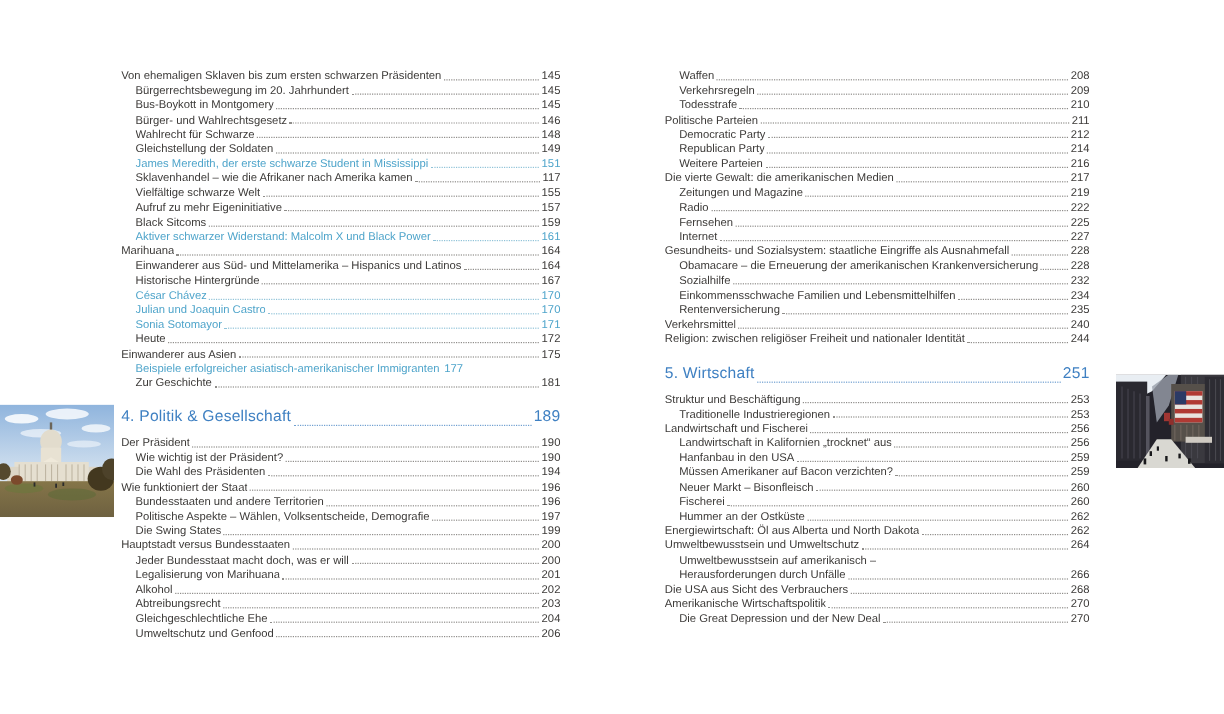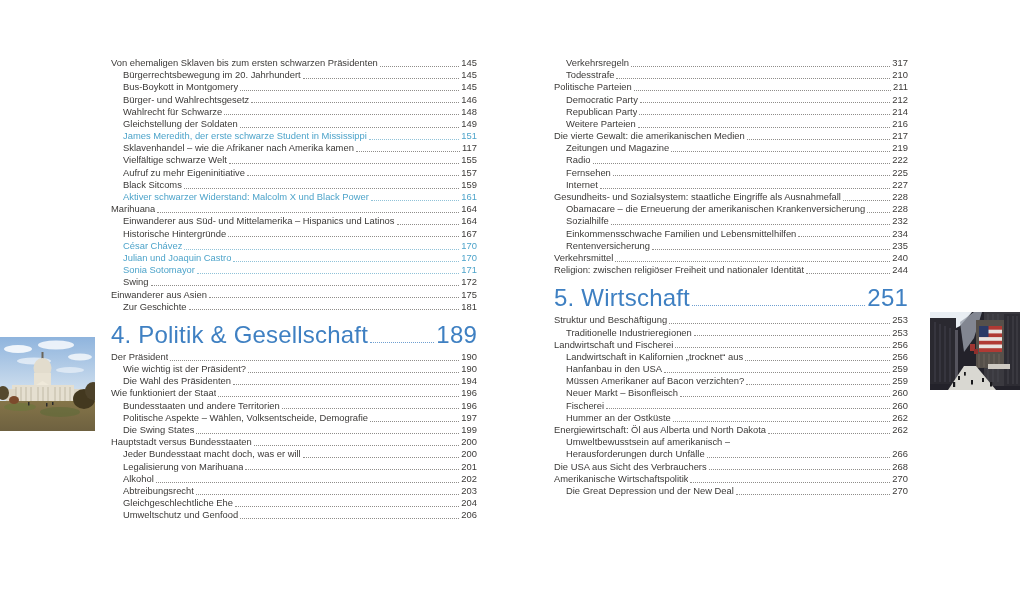--- a/index.html
+++ b/index.html
@@ -2,21 +2,21 @@
 <html><head>
 <meta charset="utf-8">
 <style>
   html,body{margin:0;padding:0;}
   body{
     width:1020px;height:595px;position:relative;overflow:hidden;
     background:#ffffff;
     font-family:"Liberation Sans", sans-serif;
   }
   .toc-col{position:absolute;top:57px;}
-  #col-left{left:111px;width:366px;}
+  #col-left{left:101px;width:366px;}
   #col-right{left:554px;width:354px;}
 
   .row{
     display:flex;align-items:flex-end;
     height:12.2px;line-height:12.2px;
     font-size:9.4px;color:#3c3a38;
     white-space:nowrap;overflow:hidden;
   }
   .row .lbl{flex:0 1 auto;overflow:hidden;}
   .row .leader{
@@ -26,21 +26,21 @@
   }
   .row .pg{flex:0 0 auto;}
   .row .pg.inline{margin-left:4px;}
   .lvl1{padding-left:0;}
   .lvl2{padding-left:12px;}
   .teal{color:#4ea4ca;text-align:right;}
   .teal .leader{border-color:#8fc2d8;}
 
   .row.heading{
     height:27px;line-height:27px;
-    font-size:24px;letter-spacing:.2px;
+    font-size:13px;letter-spacing:.2px;
     color:#3f80c2;
     margin:8px 0 3px 0;
   }
   .row.heading .leader{border-color:#6f9fd0;margin-bottom:5px;}
 
   .photo{position:absolute;overflow:hidden;}
   #photo-left{left:0;top:337px;width:95px;height:94px;}
   #photo-right{left:930px;top:312px;width:90px;height:78px;}
   .photo svg{display:block;}
 </style>
@@ -237,28 +237,32 @@
       <span class="lbl">Julian und Joaquin Castro</span>
       <span class="leader"></span>
       <span class="pg">170</span>
     </div>
     <div class="row lvl2 teal">
       <span class="lbl">Sonia Sotomayor</span>
       <span class="leader"></span>
       <span class="pg">171</span>
     </div>
     <div class="row lvl2">
-      <span class="lbl">Swing</span>
+      <span class="lbl">Heute</span>
       <span class="leader"></span>
       <span class="pg">172</span>
     </div>
     <div class="row lvl1">
       <span class="lbl">Einwanderer aus Asien</span>
       <span class="leader"></span>
       <span class="pg">175</span>
+    </div>
+    <div class="row lvl2 teal">
+      <span class="lbl">Beispiele erfolgreicher asiatisch-amerikanischer Immigranten</span>
+      <span class="pg inline">177</span>
     </div>
     <div class="row lvl2">
       <span class="lbl">Zur Geschichte</span>
       <span class="leader"></span>
       <span class="pg">181</span>
     </div>
     <div class="row heading">
       <span class="lbl">4. Politik &amp; Gesellschaft</span>
       <span class="leader"></span>
       <span class="pg">189</span>
@@ -329,23 +333,28 @@
       <span class="pg">204</span>
     </div>
     <div class="row lvl2">
       <span class="lbl">Umweltschutz und Genfood</span>
       <span class="leader"></span>
       <span class="pg">206</span>
     </div>
   </div>
 <div class="toc-col" id="col-right">
     <div class="row lvl2">
+      <span class="lbl">Waffen</span>
+      <span class="leader"></span>
+      <span class="pg">208</span>
+    </div>
+    <div class="row lvl2">
       <span class="lbl">Verkehrsregeln</span>
       <span class="leader"></span>
-      <span class="pg">317</span>
+      <span class="pg">209</span>
     </div>
     <div class="row lvl2">
       <span class="lbl">Todesstrafe</span>
       <span class="leader"></span>
       <span class="pg">210</span>
     </div>
     <div class="row lvl1">
       <span class="lbl">Politische Parteien</span>
       <span class="leader"></span>
       <span class="pg">211</span>
@@ -473,20 +482,25 @@
     <div class="row lvl2">
       <span class="lbl">Hummer an der Ostküste</span>
       <span class="leader"></span>
       <span class="pg">262</span>
     </div>
     <div class="row lvl1">
       <span class="lbl">Energiewirtschaft: Öl aus Alberta und North Dakota</span>
       <span class="leader"></span>
       <span class="pg">262</span>
     </div>
+    <div class="row lvl1">
+      <span class="lbl">Umweltbewusstsein und Umweltschutz</span>
+      <span class="leader"></span>
+      <span class="pg">264</span>
+    </div>
     <div class="row lvl2">
       <span class="lbl">Umweltbewusstsein auf amerikanisch –</span>
     </div>
     <div class="row lvl2">
       <span class="lbl">Herausforderungen durch Unfälle</span>
       <span class="leader"></span>
       <span class="pg">266</span>
     </div>
     <div class="row lvl1">
       <span class="lbl">Die USA aus Sicht des Verbrauchers</span>

